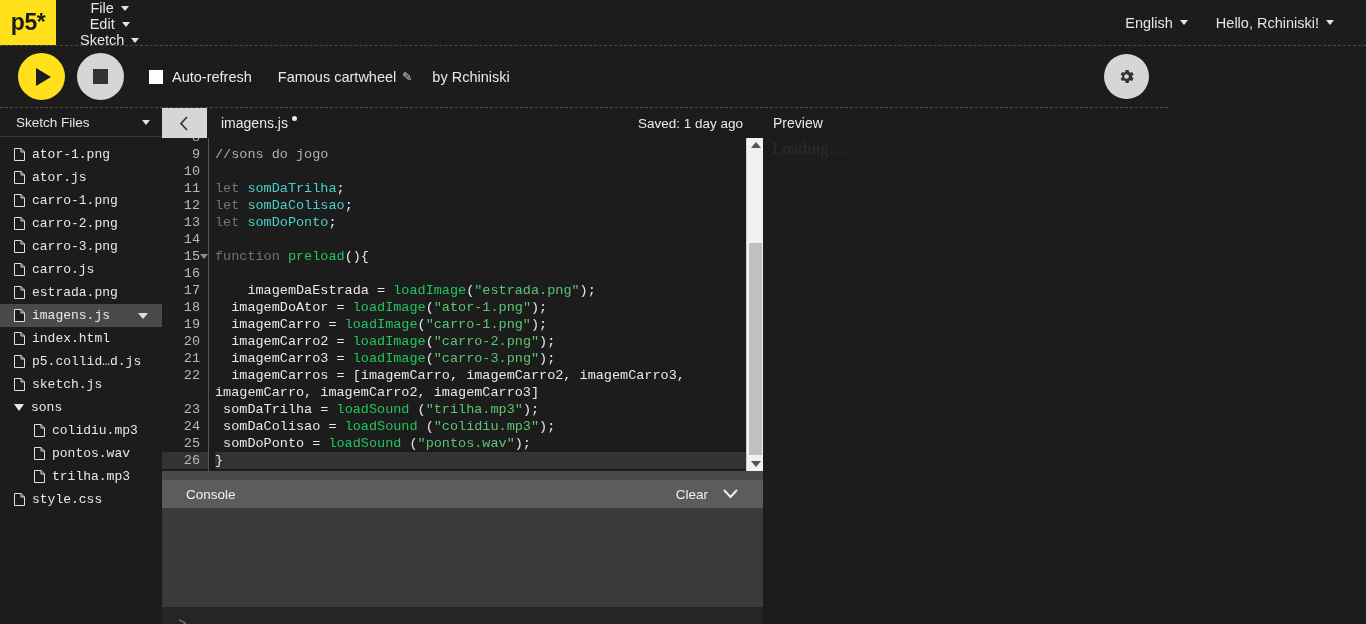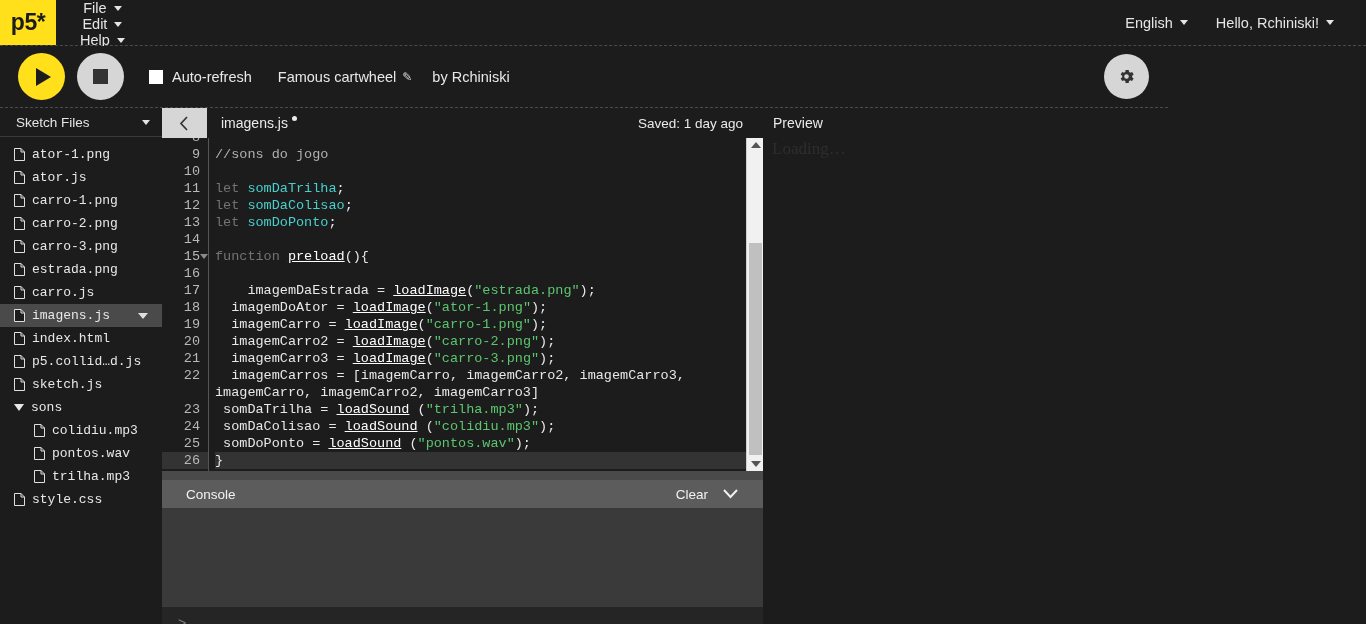--- a/index.html
+++ b/index.html
@@ -282,21 +282,21 @@
     border-right: 4px solid transparent;
     border-top: 5px solid #8a8a8a;
   }
   .cl { color: #e8e8e8; height: 17px; }
   .cl.wrap { height: 34px; white-space: pre-wrap; }
   .cl.active { background: #333333; }
   .ln.active { background: #333333; }
   .tok-com { color: #b0b0b0; }
   .tok-kw  { color: #737373; }
   .tok-var { color: #47d1cd; }
-  .tok-fn  { color: #ffffff; text-decoration: underline; }
+  .tok-fn  { color: #22c55e; }
   .tok-str { color: #5bc66f; }
   .tok-pun { color: #e8e8e8; }
 
   
   .vscroll {
     position: absolute;
     right: 0; top: 0;
     width: 17px; height: 333px;
     background: #f1f1f1;
     border-left: 1px solid #cfcfcf;
@@ -384,20 +384,24 @@
 
 <div class="topnav">
   <div class="logo">p5*</div>
   <div class="nav-items">
     <div class="nav-item">
       <span>File</span>
       <span class="caret"></span>
     </div>
     <div class="nav-item">
       <span>Edit</span>
+      <span class="caret"></span>
+    </div>
+    <div class="nav-item">
+      <span>Sketch</span>
       <span class="caret"></span>
     </div>
     <div class="nav-item">
       <span>Help</span>
       <span class="caret"></span>
     </div>
   </div>
   <div class="nav-right">
     <div class="nav-item">
       <span>English</span>
@@ -485,30 +489,30 @@
         </span>
         <span>carro-3.png</span>
       </div>
       <div class="file-row">
         <span class="file-ico">
           <svg width="11" height="13" viewBox="0 0 11 13">
             <path d="M0.5 0.5 H7 L10.5 4 V12.5 H0.5 Z" fill="#1c1c1c" stroke="#e0e0e0" stroke-width="1"></path>
             <path d="M7 0.5 V4 H10.5" fill="none" stroke="#e0e0e0" stroke-width="1"></path>
           </svg>
         </span>
+        <span>carro.js</span>
+      </div>
+      <div class="file-row">
+        <span class="file-ico">
+          <svg width="11" height="13" viewBox="0 0 11 13">
+            <path d="M0.5 0.5 H7 L10.5 4 V12.5 H0.5 Z" fill="#1c1c1c" stroke="#e0e0e0" stroke-width="1"></path>
+            <path d="M7 0.5 V4 H10.5" fill="none" stroke="#e0e0e0" stroke-width="1"></path>
+          </svg>
+        </span>
         <span>estrada.png</span>
-      </div>
-      <div class="file-row">
-        <span class="file-ico">
-          <svg width="11" height="13" viewBox="0 0 11 13">
-            <path d="M0.5 0.5 H7 L10.5 4 V12.5 H0.5 Z" fill="#1c1c1c" stroke="#e0e0e0" stroke-width="1"></path>
-            <path d="M7 0.5 V4 H10.5" fill="none" stroke="#e0e0e0" stroke-width="1"></path>
-          </svg>
-        </span>
-        <span>carro.js</span>
       </div>
       <div class="file-row selected">
         <span class="file-ico">
           <svg width="11" height="13" viewBox="0 0 11 13">
             <path d="M0.5 0.5 H7 L10.5 4 V12.5 H0.5 Z" fill="#1c1c1c" stroke="#e0e0e0" stroke-width="1"></path>
             <path d="M7 0.5 V4 H10.5" fill="none" stroke="#e0e0e0" stroke-width="1"></path>
           </svg>
         </span>
         <span>imagens.js</span>
         <span class="row-caret"></span>

